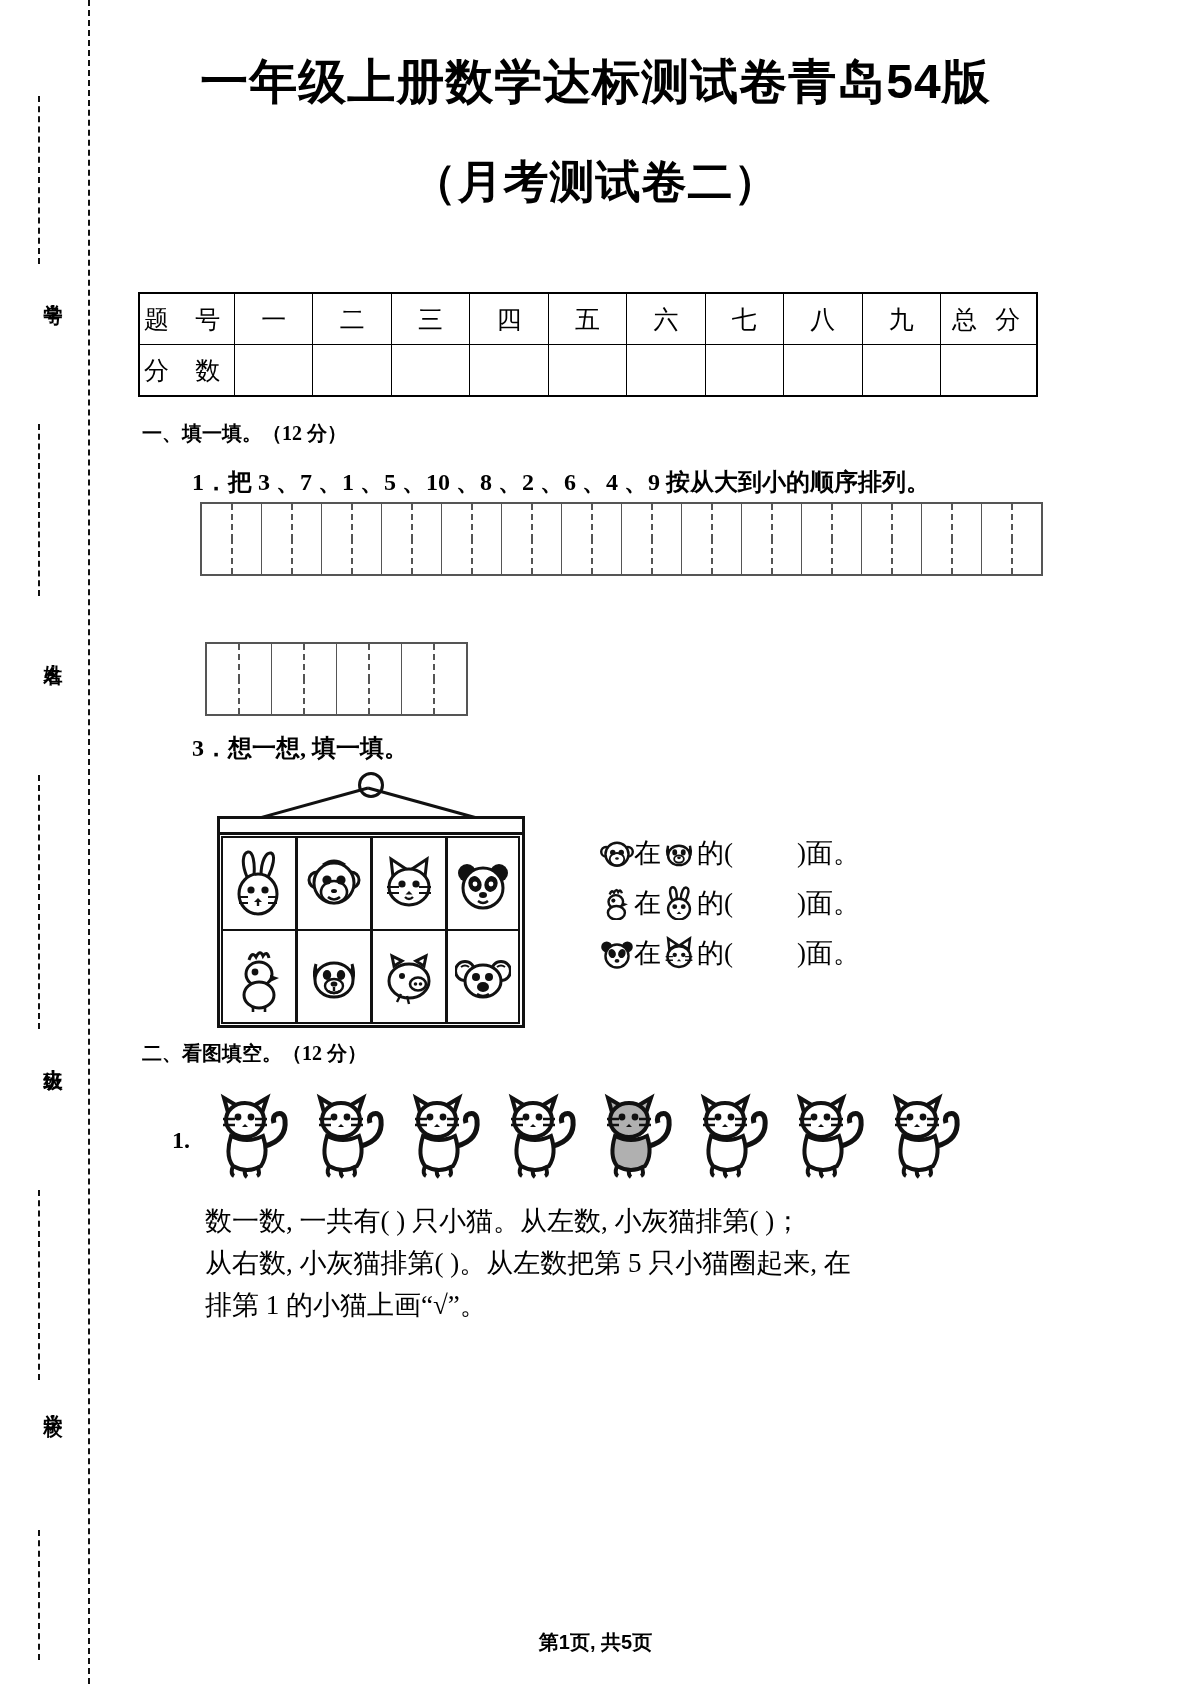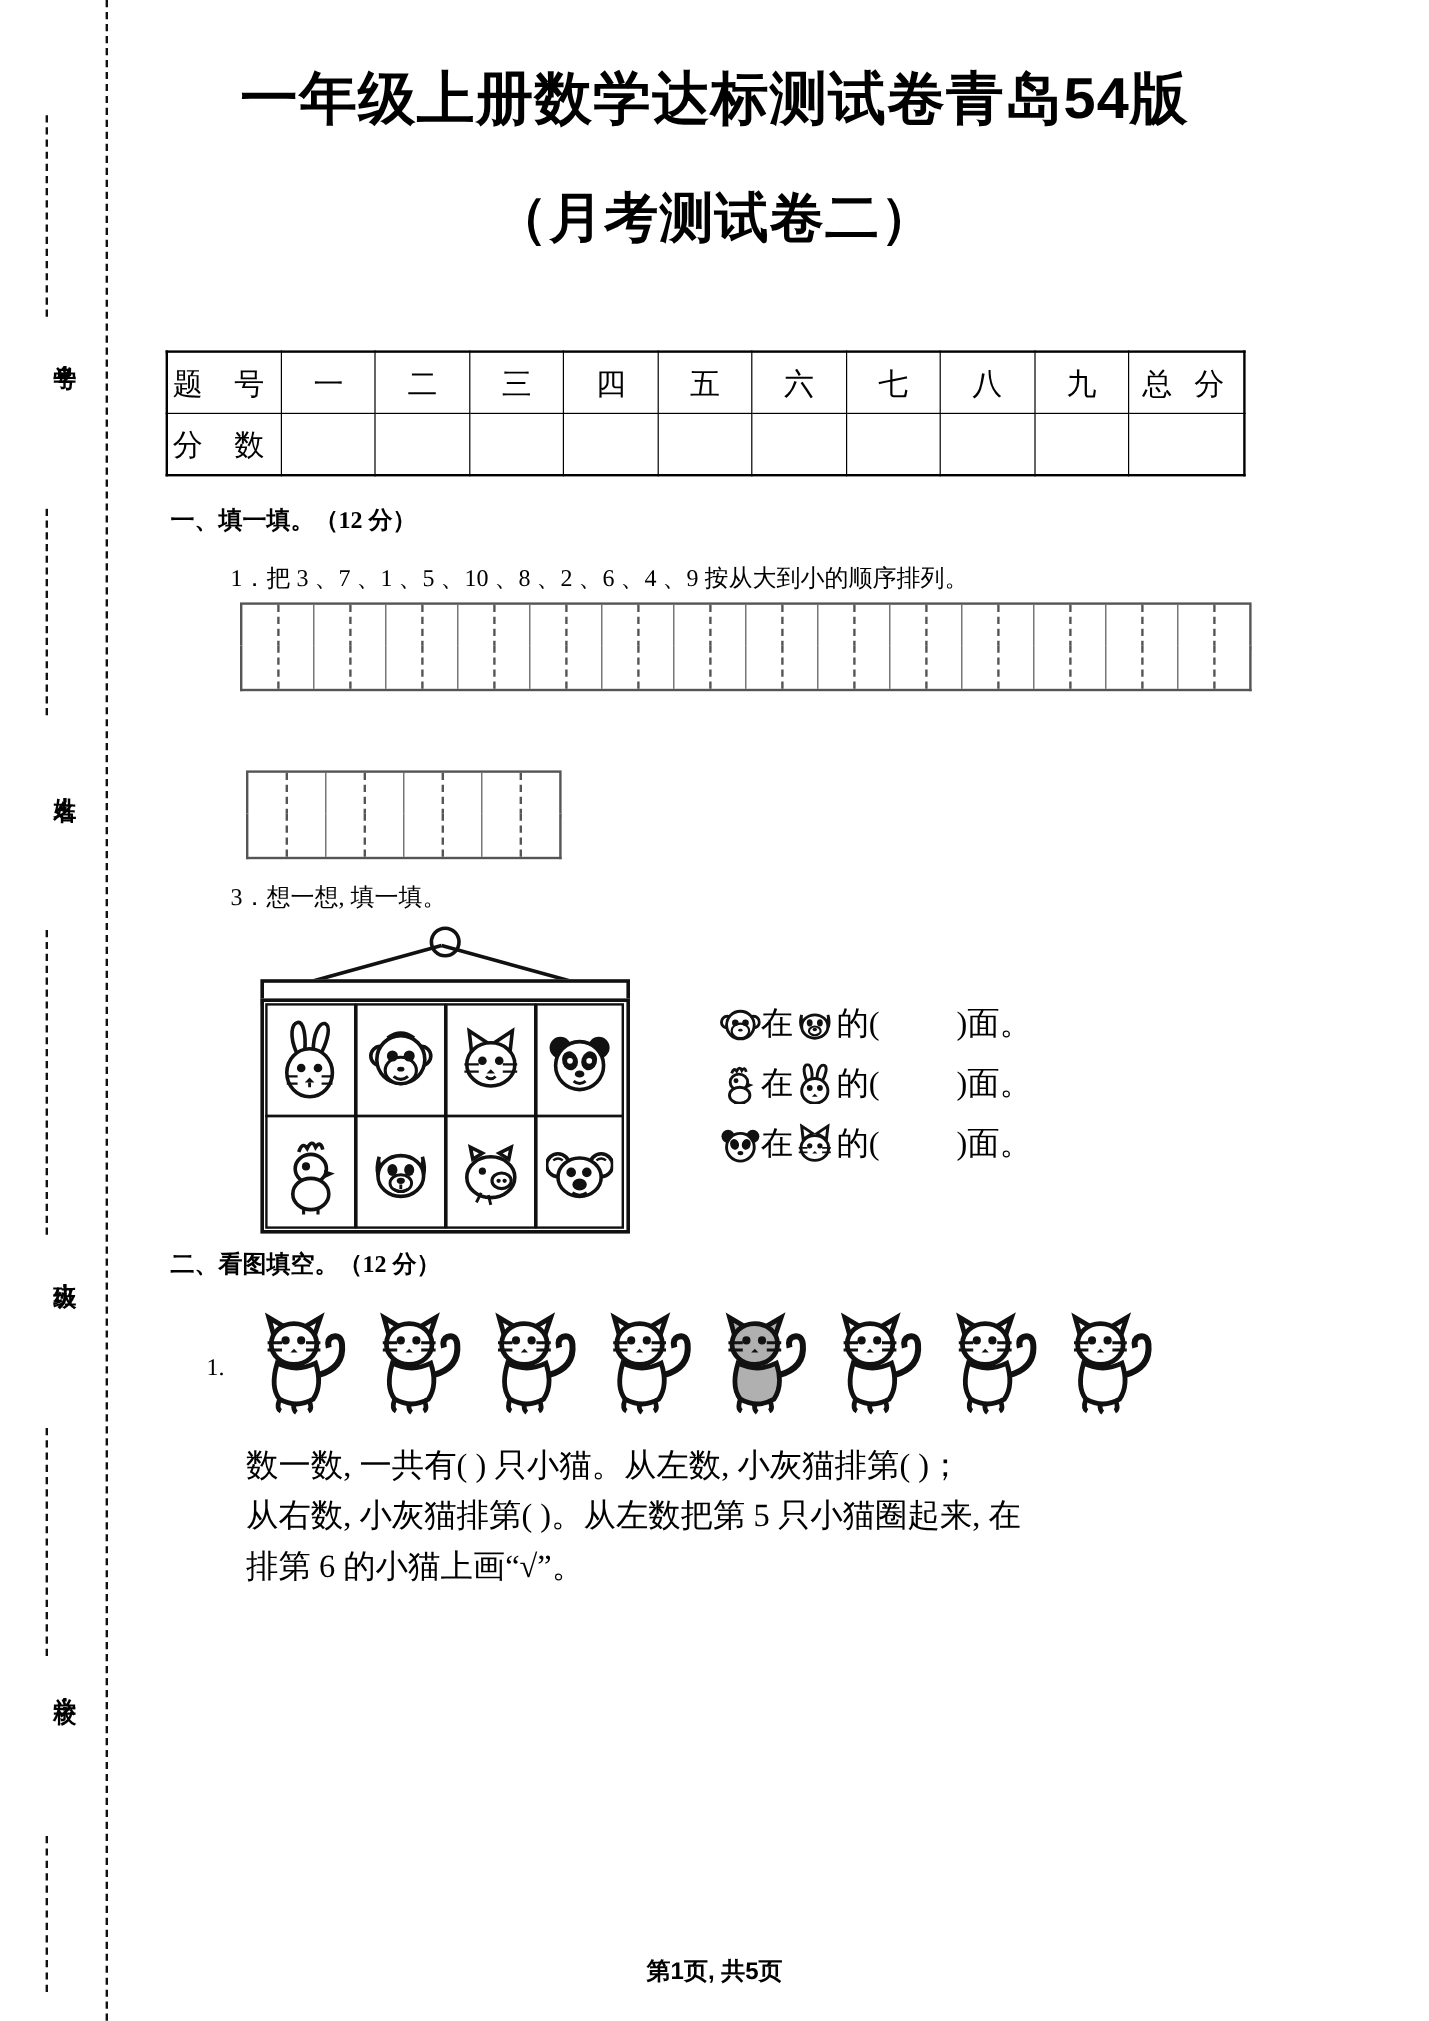--- a/index.html
+++ b/index.html
@@ -57,21 +57,21 @@
   .score-table td.tot{width:92px;letter-spacing:6px;padding-left:2px;}
 
   
   .sec{
     position:absolute;left:142px;
     font-family:"Liberation Sans","DejaVu Sans",sans-serif;
     font-weight:bold;font-size:20px;text-align:right;
   }
   .sec .pts{font-family:"Liberation Serif","DejaVu Serif",serif;font-weight:bold;}
 
-  .q{position:absolute;font-size:20px;line-height:40px;white-space:nowrap;}
+  .q{position:absolute;font-size:24px;line-height:40px;white-space:nowrap;font-weight:bold;}
   .qblock{position:absolute;font-size:27px;line-height:42px;}
 
   
   .grid{position:absolute;display:flex;border:2px solid #555;background:#fff;}
   .gcell{
     width:58px;height:36px;border-right:1px solid #555;position:relative;
   }
   .gcell:last-child{border-right:none;}
   .gcell::after{
     content:"";position:absolute;left:50%;top:0;bottom:0;
@@ -508,17 +508,17 @@
   <path d="M26 46 q-6 20 2 30 q14 8 28 0 q8 -12 2 -30 q-16 8 -32 0 Z" fill="#ffffff" stroke="#111" stroke-width="4"></path>
   <path d="M28 76 q-3 8 1 10 M40 79 q-1 6 2 8 M52 76 q4 8 0 10" stroke="#111" stroke-width="4" fill="#ffffff"></path>
   <path d="M60 56 q22 -6 20 -26 q-1 -8 -8 -6 q-5 2 -3 9" fill="none" stroke="#111" stroke-width="5"></path>
 </svg>
       </div>
     </div>
 
   <div class="qblock" style="left:205px;top:1200px;">
     <div>数一数, 一共有(          ) 只小猫。从左数, 小灰猫排第(          )；</div>
     <div>从右数, 小灰猫排第(          )。从左数把第 5 只小猫圈起来, 在</div>
-    <div>排第 6 的小猫上画“√”。</div>
+    <div>排第 1 的小猫上画“√”。</div>
   </div>
 
   <div class="footer">第1页, 共5页</div>
 </div>
 
 </body></html>

